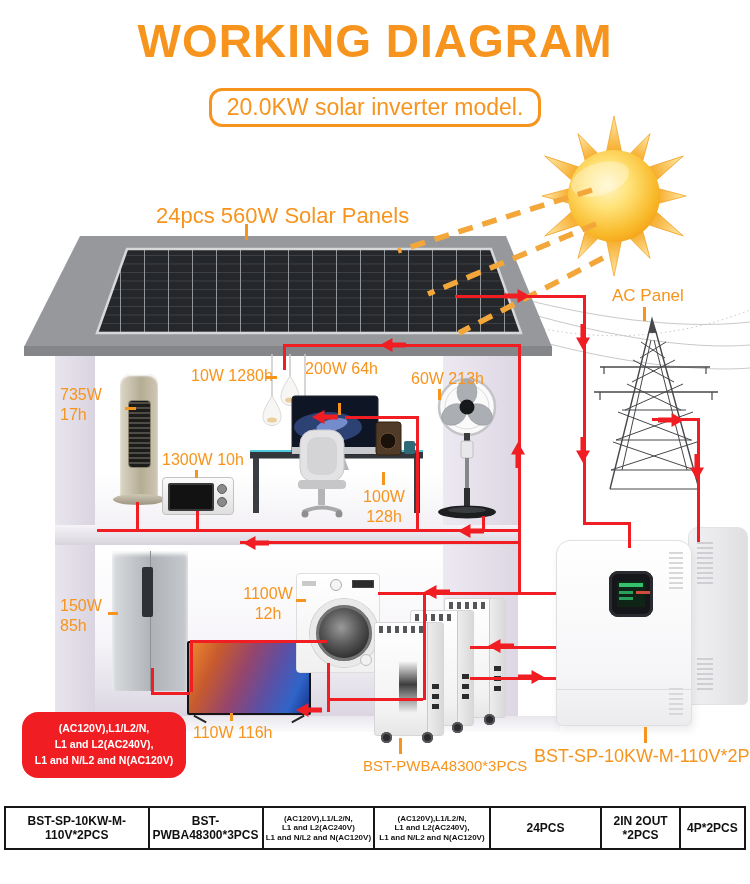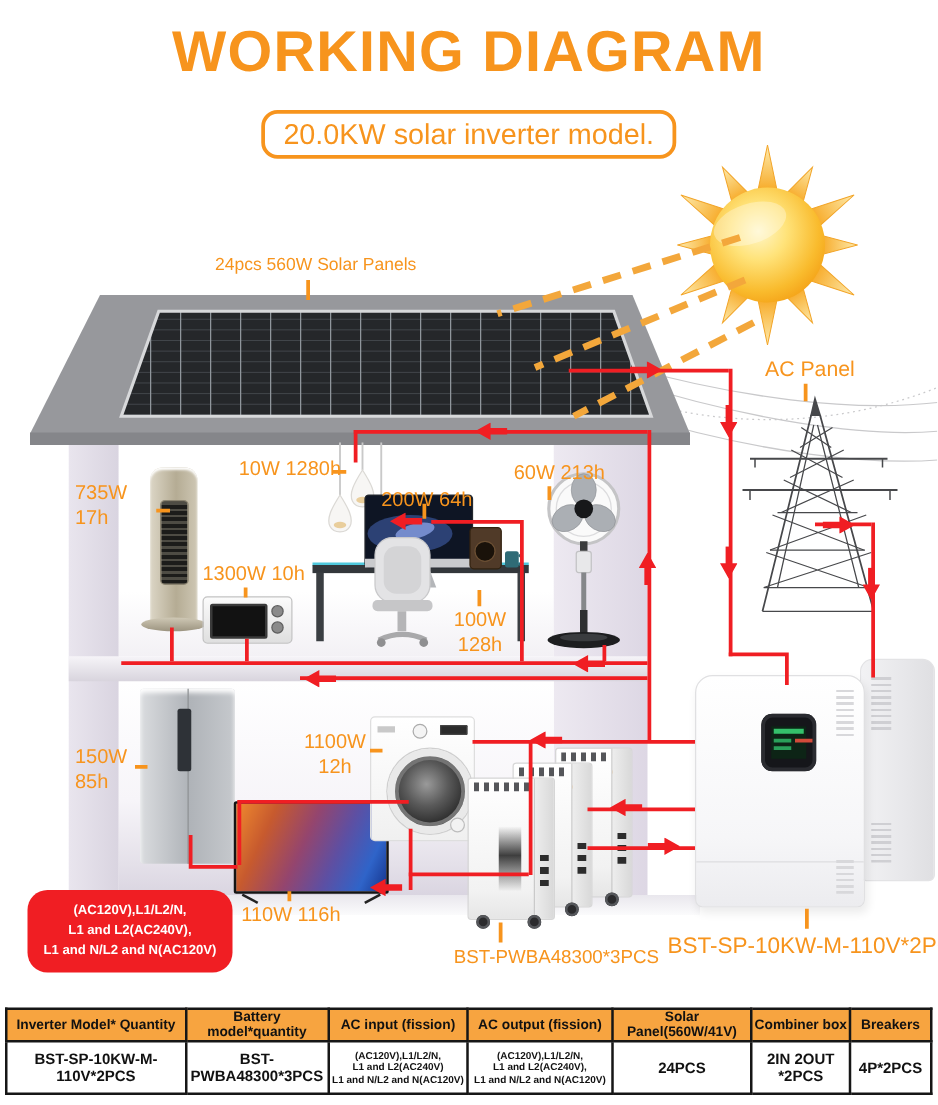--- a/index.html
+++ b/index.html
@@ -363,36 +363,36 @@
 </div>
 <div class="abs appl inverter" style="left:556px;top:540px;width:134px;height:184px;z-index:5">
   <div class="screen">
     <div class="ui"></div>
   </div>
   <div class="divline"></div>
   <div class="ventTR"></div>
   <div class="ventBR"></div>
 </div>
 
-<div class="lbl" style="left:172px;top:203px;font-size:14px">24pcs 560W Solar Panels</div>
+<div class="lbl" style="left:156px;top:203px;font-size:22px">24pcs 560W Solar Panels</div>
 <div class="tick tkv" style="left:245px;top:224px;height:16px"></div>
 
 <div class="lbl" style="left:612px;top:286px;font-size:17px">AC Panel</div>
 <div class="tick tkv" style="left:643px;top:307px;height:14px"></div>
 
 <div class="lbl t-right" style="left:60px;top:385px;width:62px">
   <span class="ln">735W</span>
   <span class="ln">17h</span>
 </div>
 <div class="tick tkh" style="left:125px;top:407px;width:11px"></div>
 
 <div class="lbl" style="left:191px;top:367px">10W 1280h</div>
 <div class="tick tkh" style="left:266px;top:376px;width:11px"></div>
 
-<div class="lbl" style="left:305px;top:392px">200W 64h</div>
+<div class="lbl" style="left:305px;top:360px">200W 64h</div>
 <div class="tick tkv" style="left:338px;top:403px;height:12px"></div>
 
 <div class="lbl" style="left:411px;top:370px">60W 213h</div>
 <div class="tick tkv" style="left:438px;top:389px;height:11px"></div>
 
 <div class="lbl" style="left:162px;top:451px">1300W 10h</div>
 <div class="tick tkv" style="left:195px;top:470px;height:8px"></div>
 
 <div class="lbl t-center" style="left:360px;top:487px;width:48px">
   <span class="ln">100W</span>
@@ -431,29 +431,20 @@
   <colgroup>
     <col style="width:19.4%">
       <col style="width:15.4%">
       <col style="width:15.1%">
     <col style="width:15.6%">
       <col style="width:15.1%">
       <col style="width:10.6%">
       <col style="width:8.8%">
   </colgroup>
   <tbody>
-      <tr>
-    <th>Inverter Model* Quantity</th>
-    <th>Battery model*quantity</th>
-    <th>AC input (fission)</th>
-    <th>AC output (fission)</th>
-    <th>Solar Panel(560W/41V)</th>
-    <th>Combiner box</th>
-    <th>Breakers</th>
-  </tr>
   <tr>
     <td>BST-SP-10KW-M-110V*2PCS</td>
     <td>BST-PWBA48300*3PCS</td>
     <td class="small">
       <span style="display:block">(AC120V),L1/L2/N,</span>
       <span style="display:block">L1 and L2(AC240V)</span>
       <span style="display:block">L1 and N/L2 and N(AC120V)</span>
     </td>
     <td class="small">
       <span style="display:block">(AC120V),L1/L2/N,</span>

